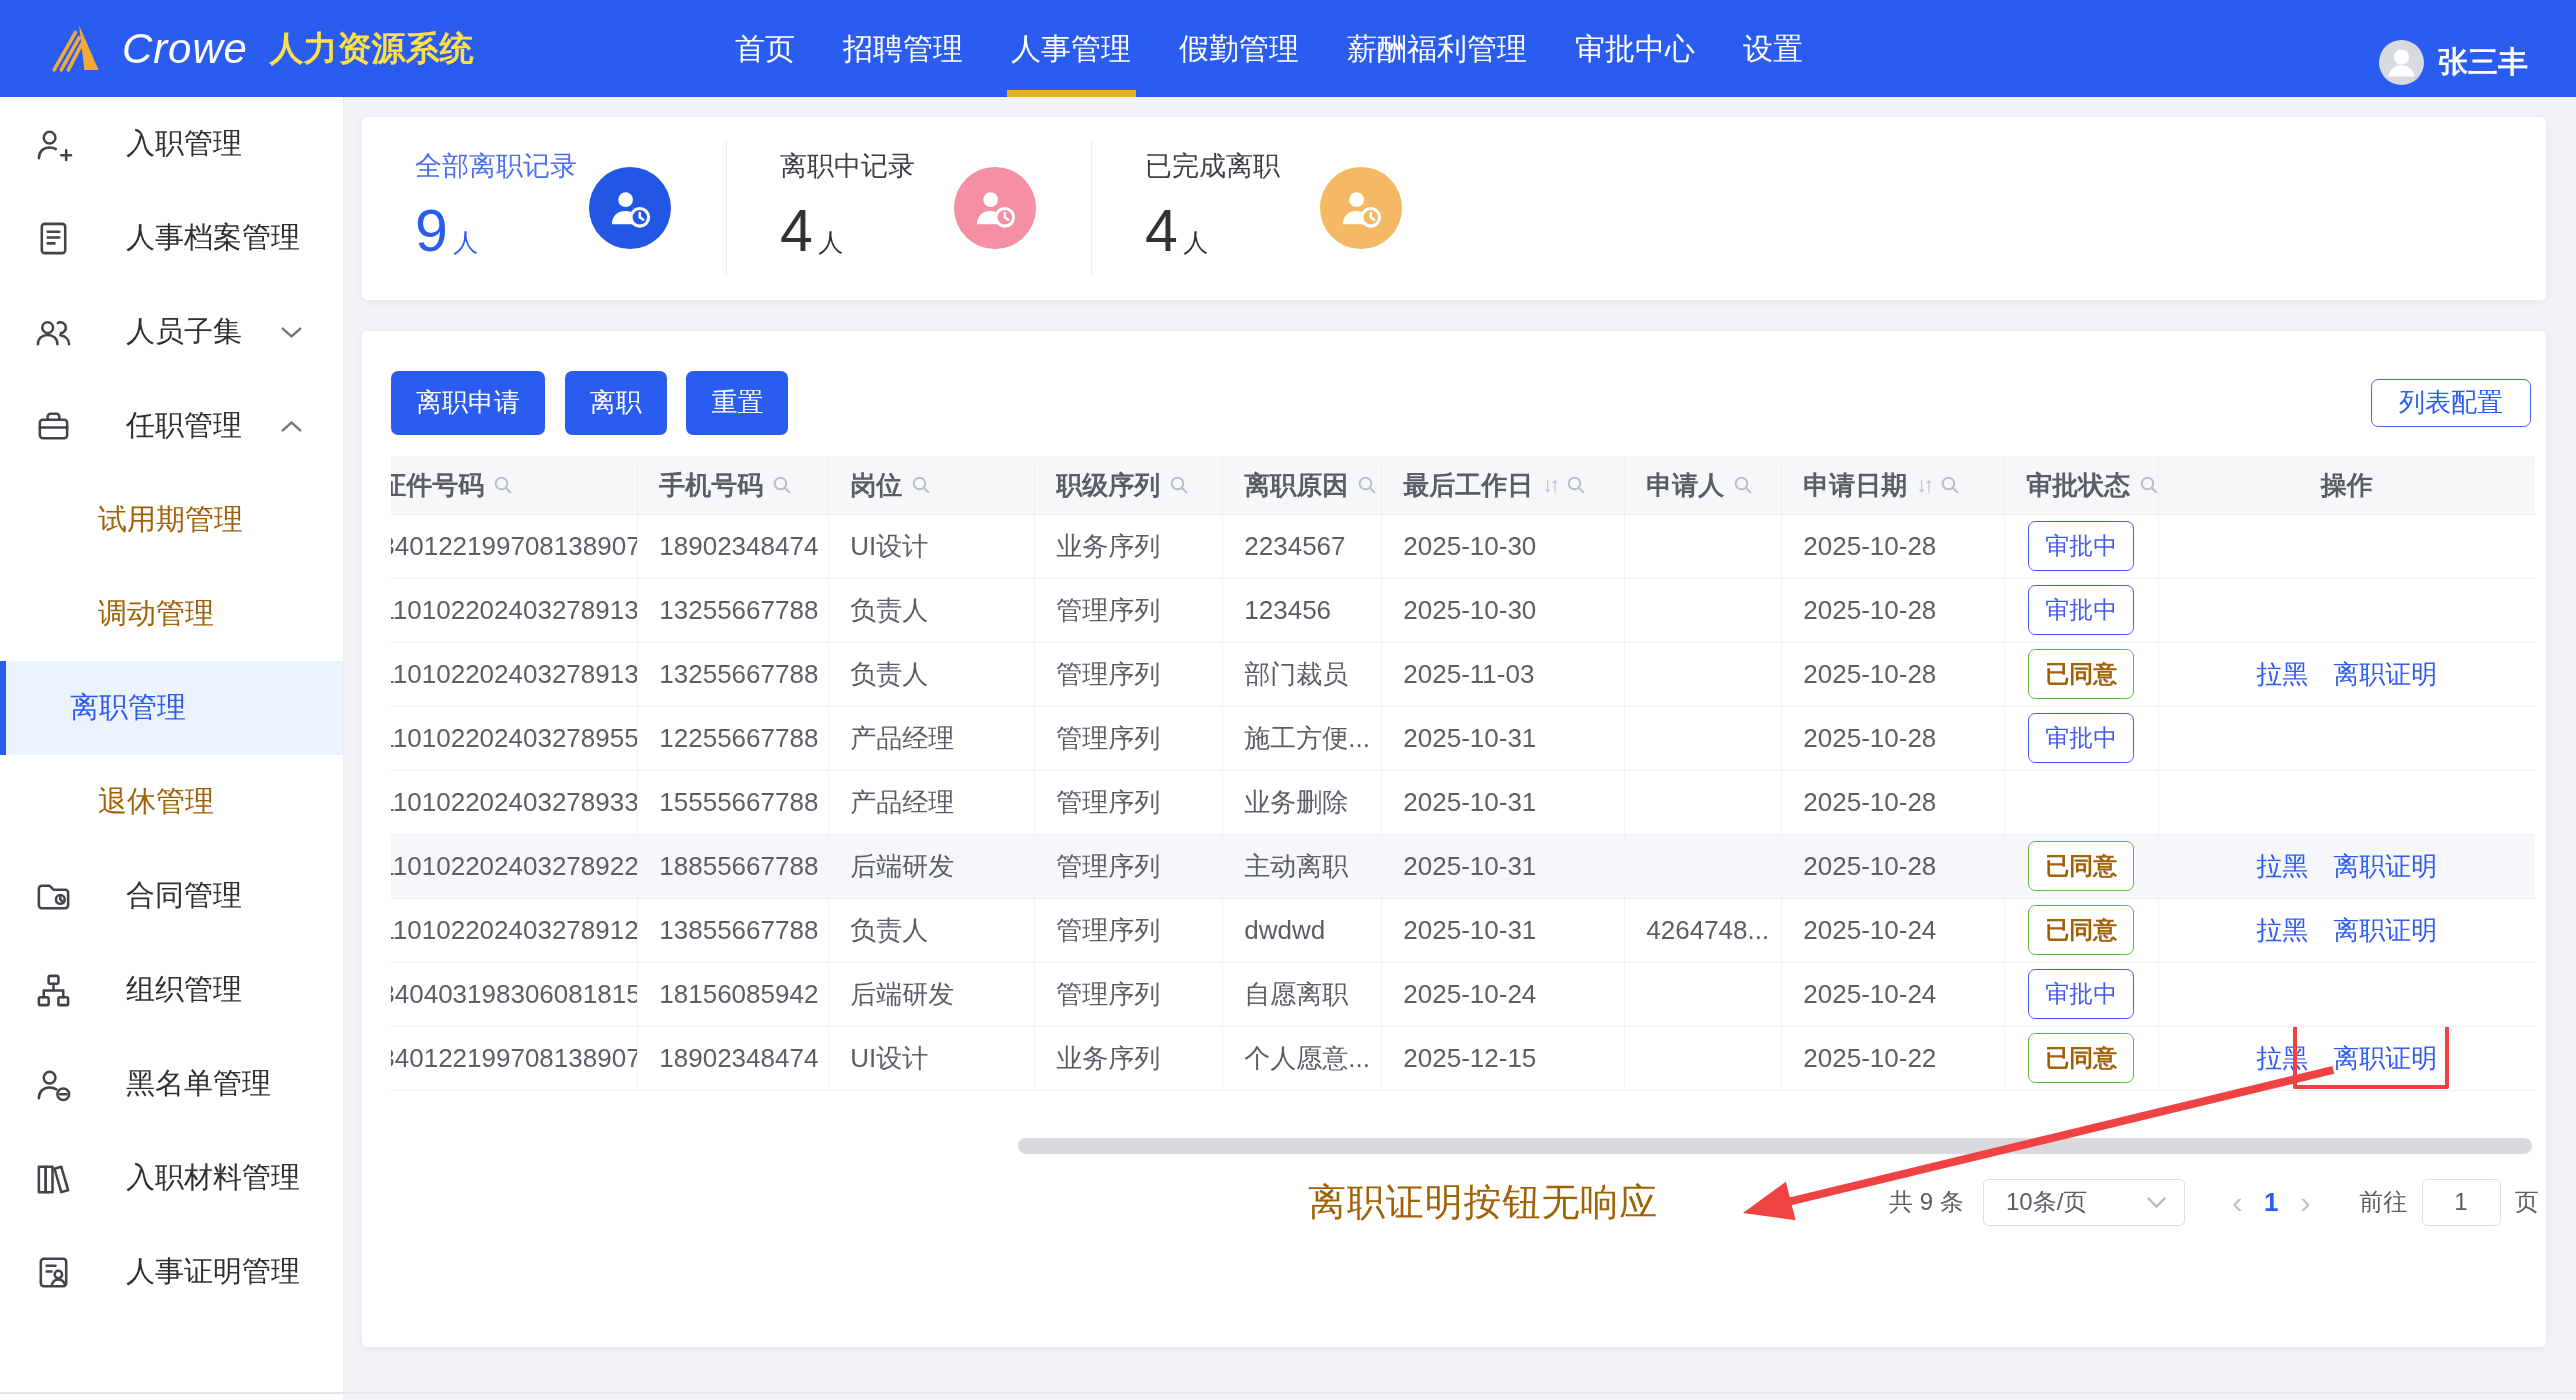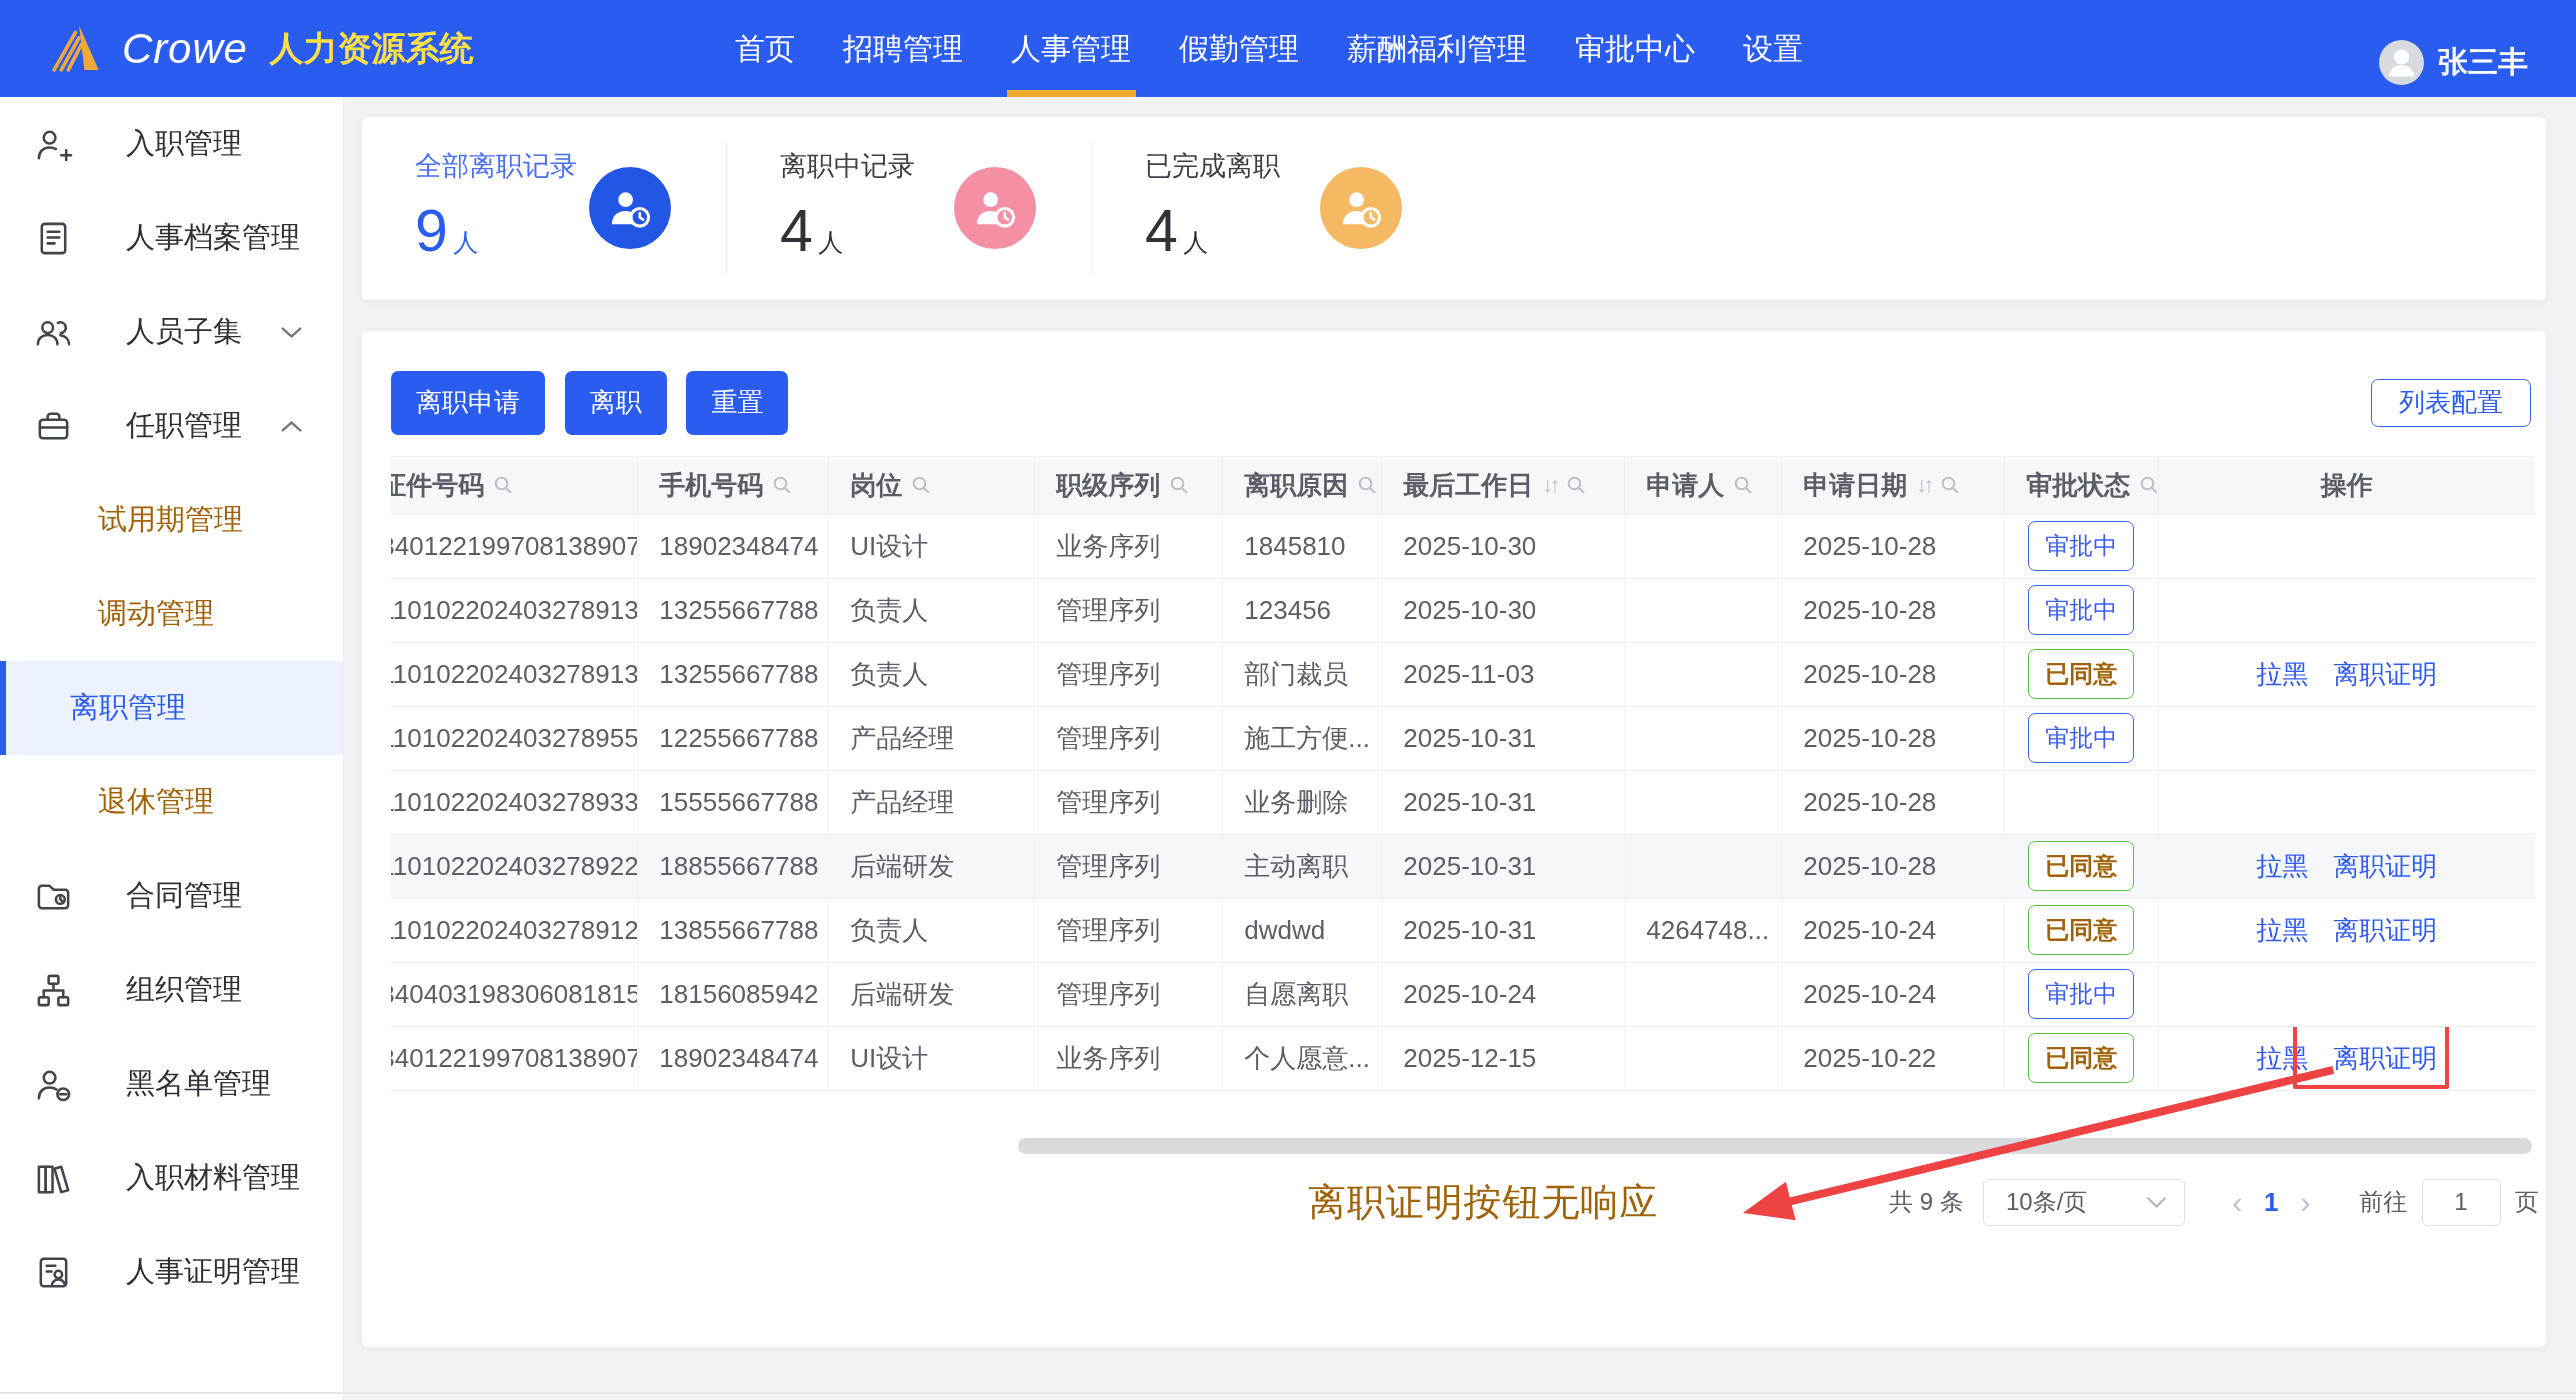--- a/index.html
+++ b/index.html
@@ -381,21 +381,21 @@
                   <span>操作</span>
                 </span></th>
             </tr>
           </thead>
         <tbody>
             <tr>
               <td>340122199708138907</td>
               <td>18902348474</td>
               <td>UI设计</td>
               <td>业务序列</td>
-              <td>1845810</td>
+              <td>2234567</td>
               <td>2025-10-30</td>
               <td></td>
               <td>2025-10-28</td>
               <td class="center"><span class="badge badge-blue">审批中</span></td>
               <td class="center"></td>
             </tr>
             <tr>
               <td>110102202403278913</td>
               <td>13255667788</td>
               <td>负责人</td>

